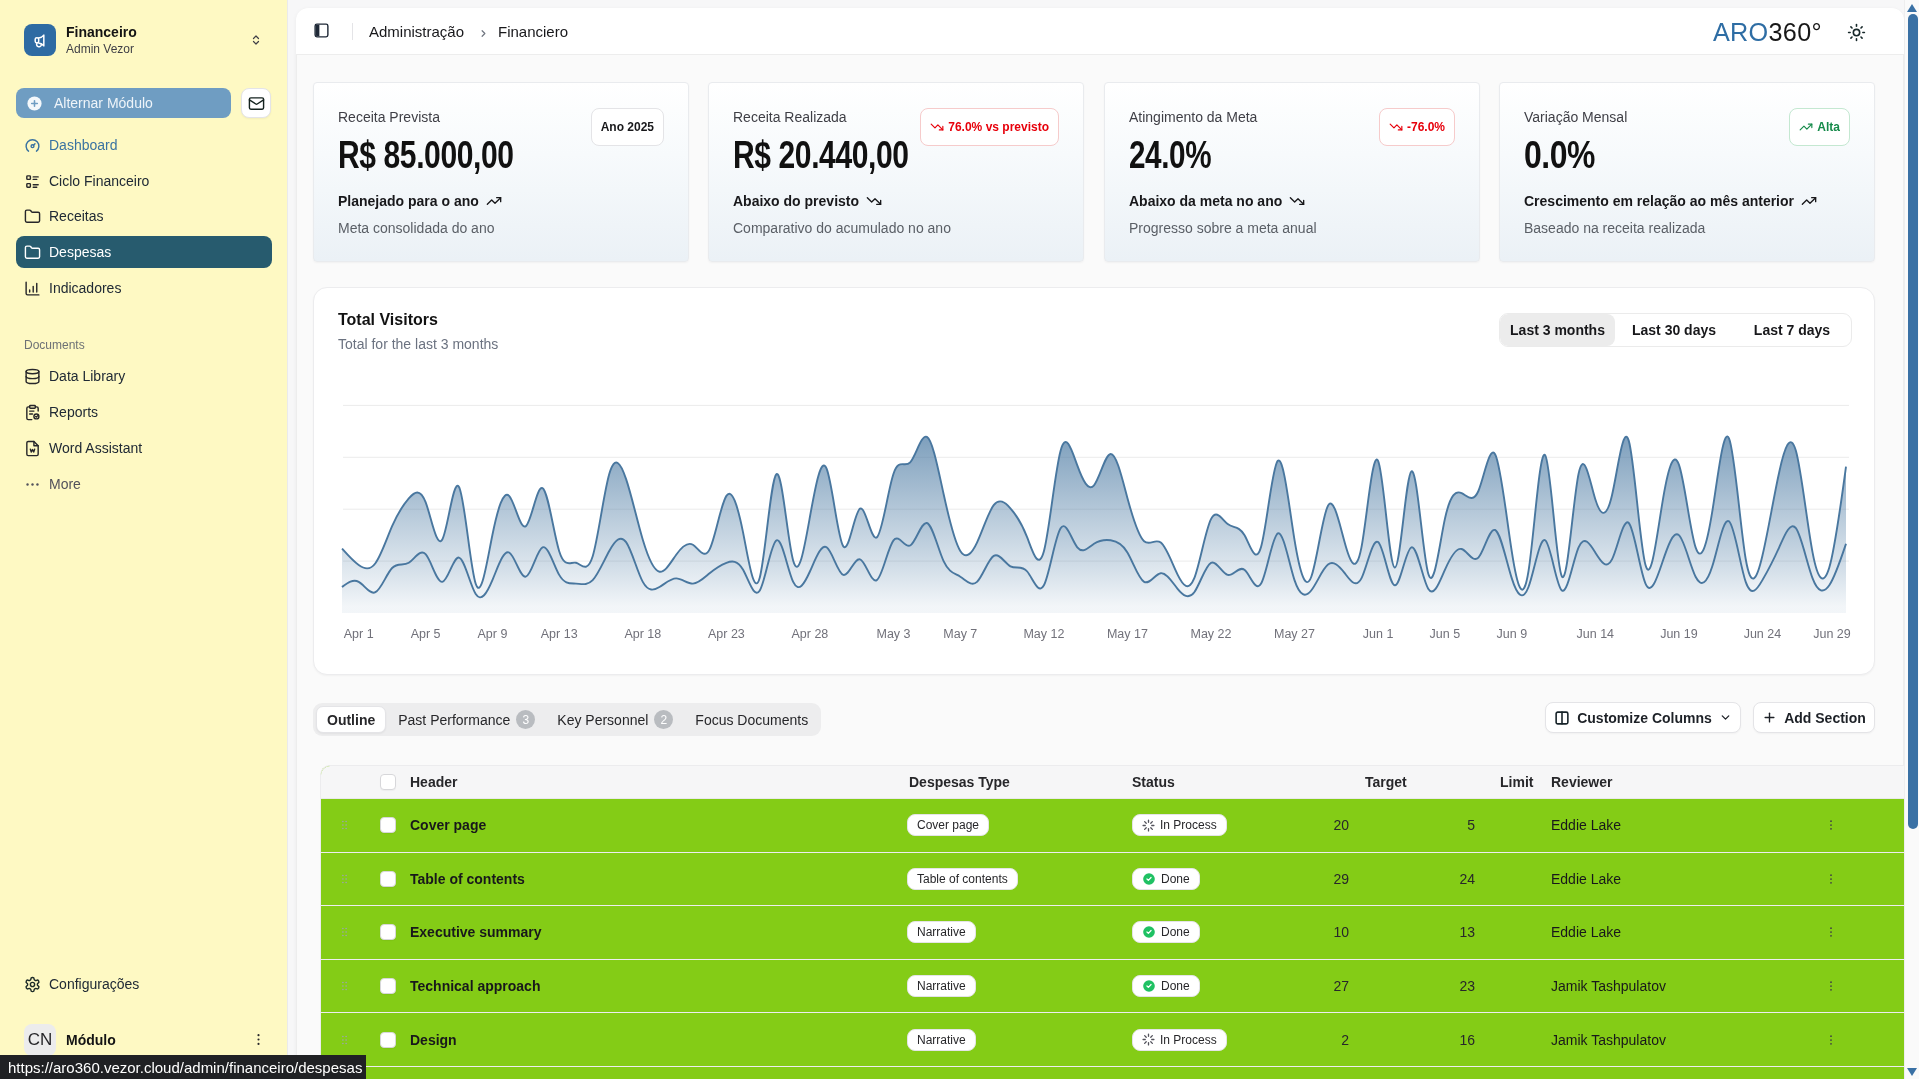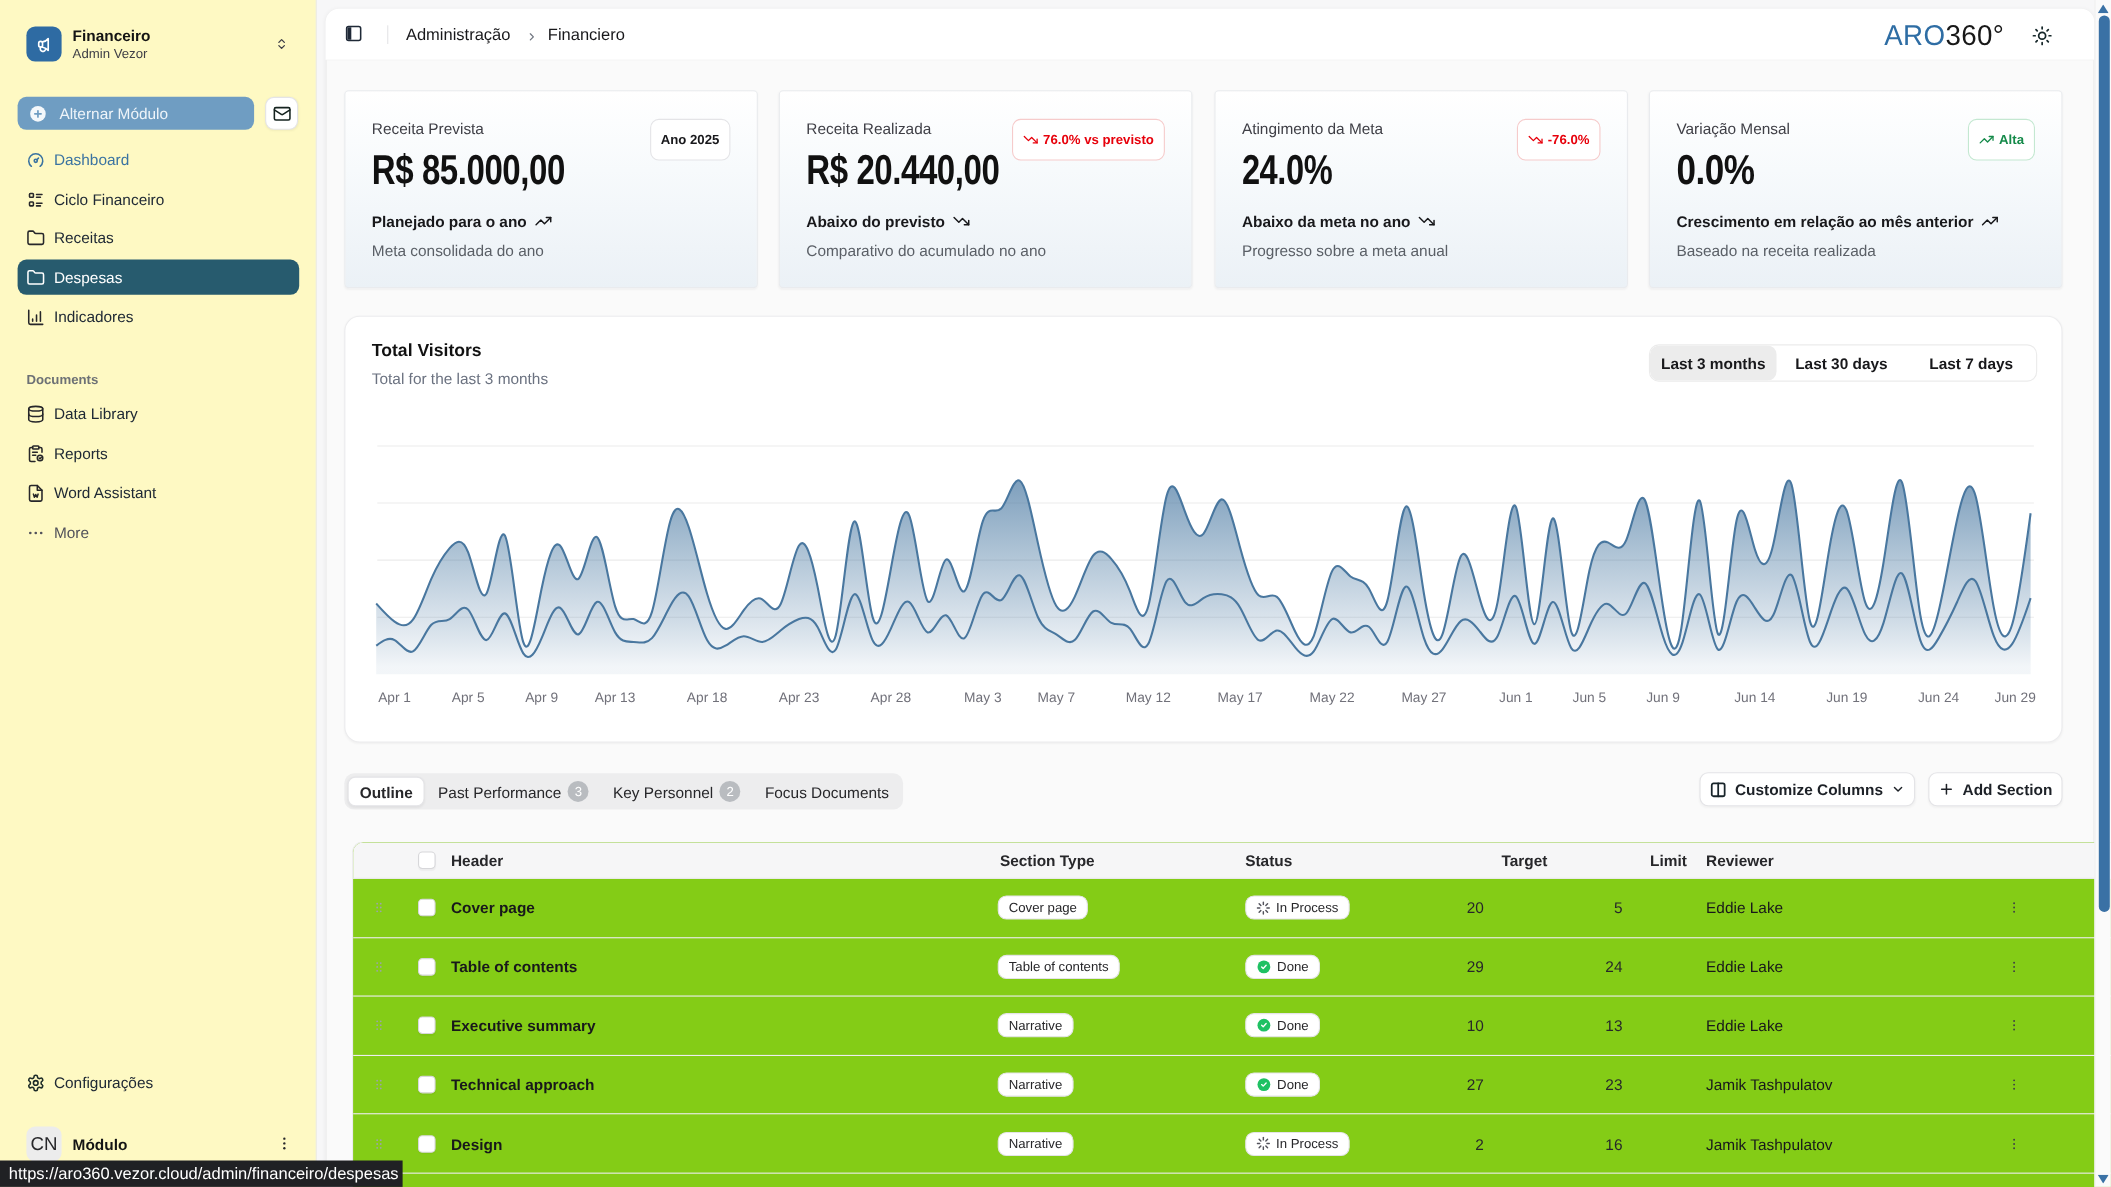--- a/index.html
+++ b/index.html
@@ -12,21 +12,21 @@
 .s-title{position:absolute;left:66px;top:24px;font-size:14px;font-weight:700;color:#141414}
 .s-sub{position:absolute;left:66px;top:42px;font-size:12px;color:#3f3f46}
 .chev-ud{position:absolute;left:250px;top:33px}
 .btn-mod{position:absolute;left:16px;top:88px;width:215px;height:30px;background:#6f9dc2;border-radius:8px;display:flex;align-items:center;color:#eef4f9;font-size:14px;font-weight:500}
 .btn-mail{position:absolute;left:241px;top:88px;width:30px;height:30px;background:#fff;border:1px solid #e4e4e7;border-radius:8px;display:flex;align-items:center;justify-content:center;box-shadow:0 1px 2px rgba(0,0,0,.05)}
 .nav{position:absolute;left:16px;width:256px;height:32px;border-radius:8px;display:flex;align-items:center;font-size:14px;color:#202a35}
 .nav svg{margin-left:8px}
 .nav span{margin-left:8px}
 .nav.sel{background:#275b6e;color:#fff;font-weight:500}
 .nav.blue{color:#3a73a1;font-weight:500}
-.sect{position:absolute;left:24px;font-size:12px;color:#6d7175;font-weight:700}
+.sect{position:absolute;left:24px;font-size:12px;color:#6d7175;font-weight:400}
 .grayt{color:#52525b}
 
 #status{position:absolute;left:0;top:1055px;width:366px;height:24px;background:#202124;color:#fff;font-size:15px;display:flex;align-items:center;padding-left:8px;z-index:60}
 
 #panel{position:absolute;left:296px;top:8px;width:1608px;height:1071px;background:#fafafa;border:1px solid #ededed;border-bottom:none;border-radius:12px 12px 0 0;box-shadow:0 1px 4px rgba(0,0,0,.05)}
 #phead{position:absolute;left:296px;top:8px;width:1608px;height:47px;background:#fff;border-bottom:1px solid #ededed;border-radius:12px 12px 0 0;z-index:5}
 .crumb{position:absolute;top:0;height:47px;display:flex;align-items:center;font-size:15px;color:#18181b}
 
 .card{position:absolute;width:376px;height:180px;border-radius:4px;border:1px solid #e9ebee;background:linear-gradient(180deg,#ffffff 0%,#f7fafc 40%,#ebf1f6 100%);box-shadow:0 1px 2px rgba(0,0,0,.04)}
 .card .lab{position:absolute;left:24px;top:26px;font-size:14px;color:#3f3f46}
@@ -357,21 +357,21 @@
       <path d="M5 12h14"></path>
       <path d="M12 5v14"></path>
     </svg>
   Add Section
 </div>
 
 <div id="tbl">
   <div class="thead">
     <div class="ckb" style="background:#fff"></div>
     <div class="tc" style="left:89px">Header</div>
-    <div class="tc" style="left:588px">Section Type</div>
+    <div class="tc" style="left:588px">Despesas Type</div>
     <div class="tc" style="left:811px">Status</div>
     <div class="tc" style="left:1044px">Target</div>
     <div class="tc" style="left:1179px">Limit</div>
     <div class="tc" style="left:1230px">Reviewer</div>
   </div>
   <div class="trow">
     <div class="grip">
         <svg width="13" height="13" viewBox="0 0 24 24" fill="#9ca3af">
           <circle cx="9" cy="5.5" r="1.5"></circle>
           <circle cx="15" cy="5.5" r="1.5"></circle>

